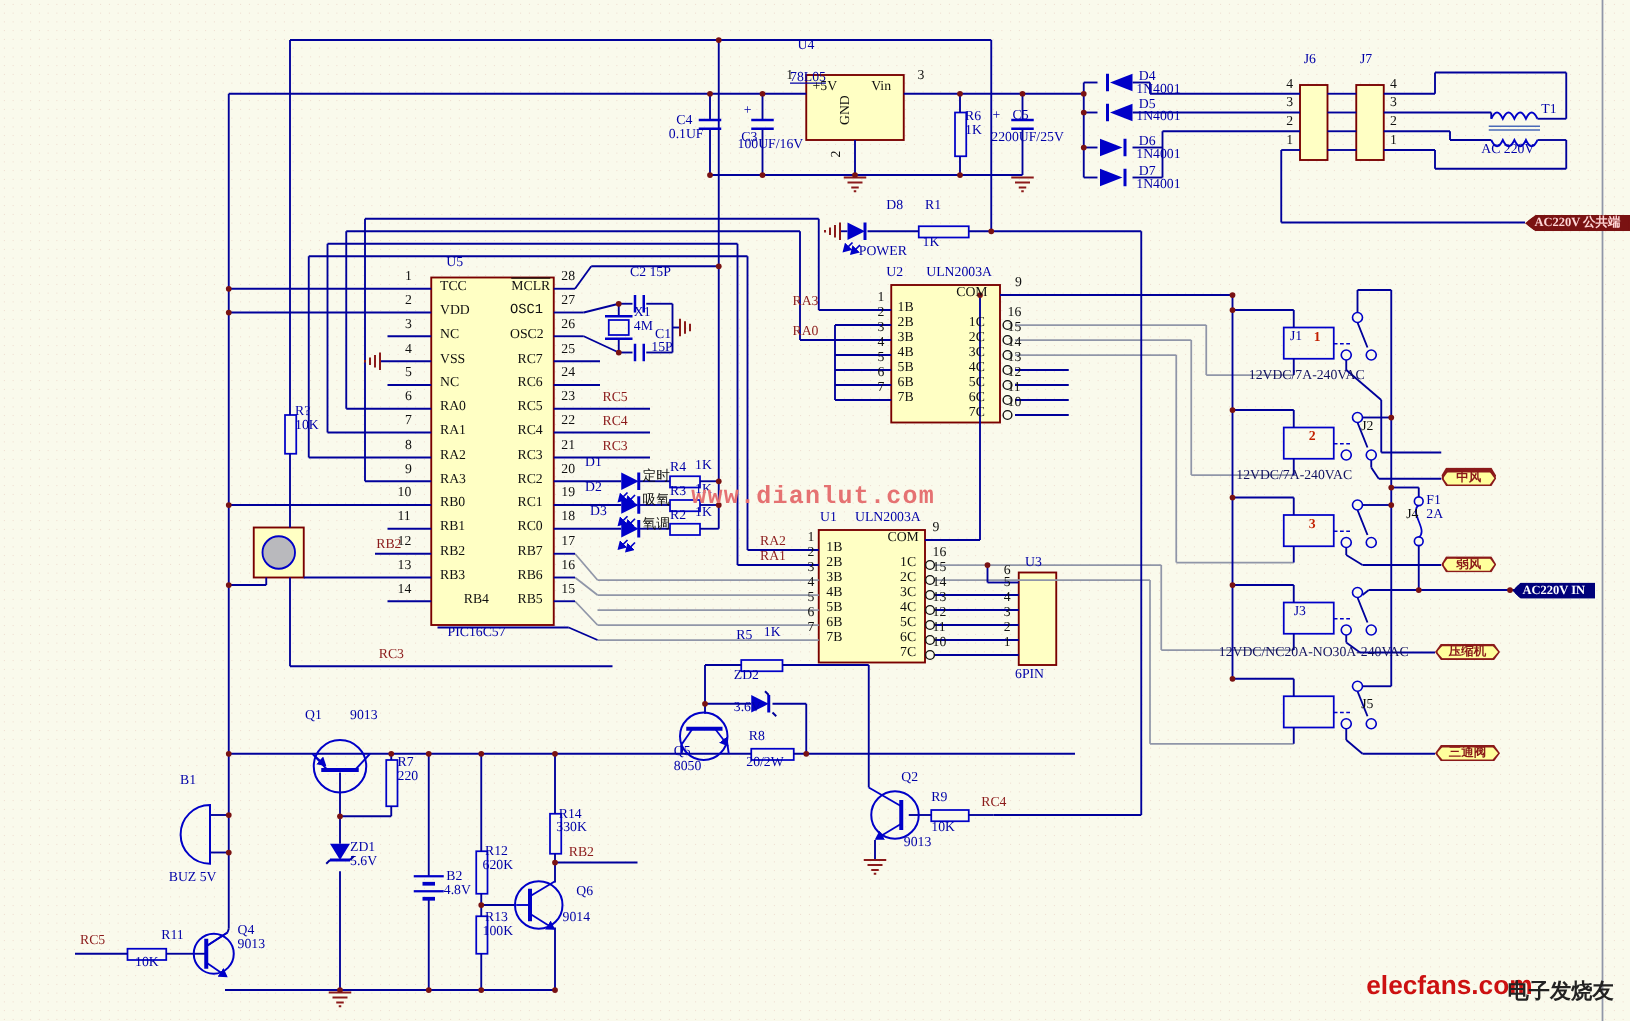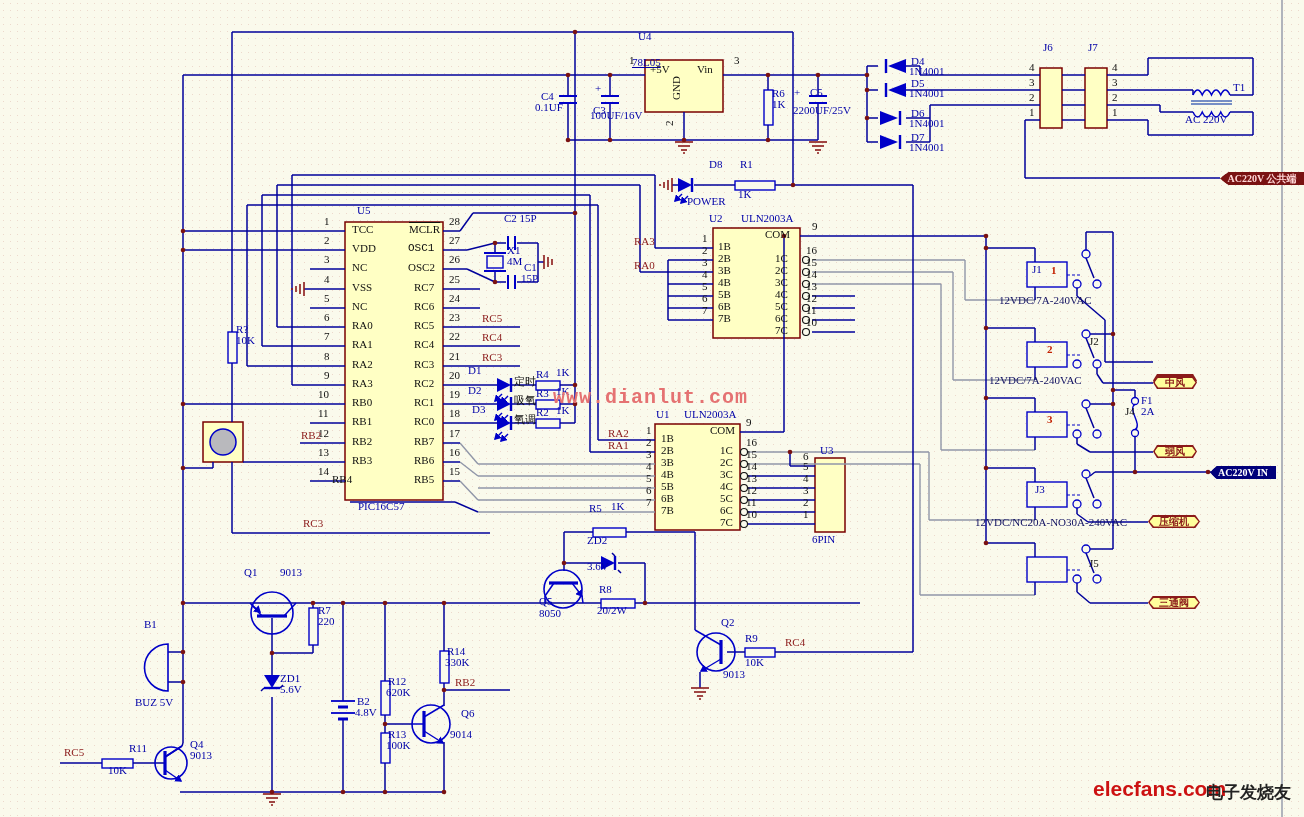--- a/index.html
+++ b/index.html
@@ -581,21 +581,21 @@
       <span class="lb k" style="left: 352px; top: 282px;">VSS</span>
       <span class="lb k" style="left: 352px; top: 301px;">NC</span>
       <span class="lb k" style="left: 352px; top: 320px;">RA0</span>
       <span class="lb k" style="left: 352px; top: 339px;">RA1</span>
       <span class="lb k" style="left: 352px; top: 359px;">RA2</span>
       <span class="lb k" style="left: 352px; top: 378px;">RA3</span>
       <span class="lb k" style="left: 352px; top: 397px;">RB0</span>
       <span class="lb k" style="left: 352px; top: 416px;">RB1</span>
       <span class="lb k" style="left: 352px; top: 436px;">RB2</span>
       <span class="lb k" style="left: 352px; top: 455px;">RB3</span>
-      <span class="lb k" style="left: 332px; top: 474px;">RB4</span>
+      <span class="lb k" style="left: 371px; top: 474px;">RB4</span>
       <span class="lb k" style="left: 324px; top: 216px;">1</span>
       <span class="lb k" style="left: 324px; top: 235px;">2</span>
       <span class="lb k" style="left: 324px; top: 254px;">3</span>
       <span class="lb k" style="left: 324px; top: 274px;">4</span>
       <span class="lb k" style="left: 324px; top: 293px;">5</span>
       <span class="lb k" style="left: 324px; top: 312px;">6</span>
       <span class="lb k" style="left: 324px; top: 331px;">7</span>
       <span class="lb k" style="left: 324px; top: 351px;">8</span>
       <span class="lb k" style="left: 324px; top: 370px;">9</span>
       <span class="lb k" style="left: 318px; top: 389px;">10</span>

